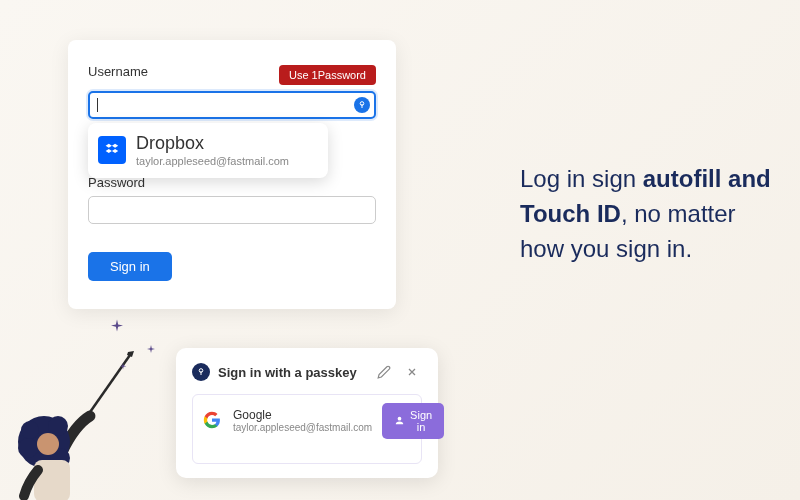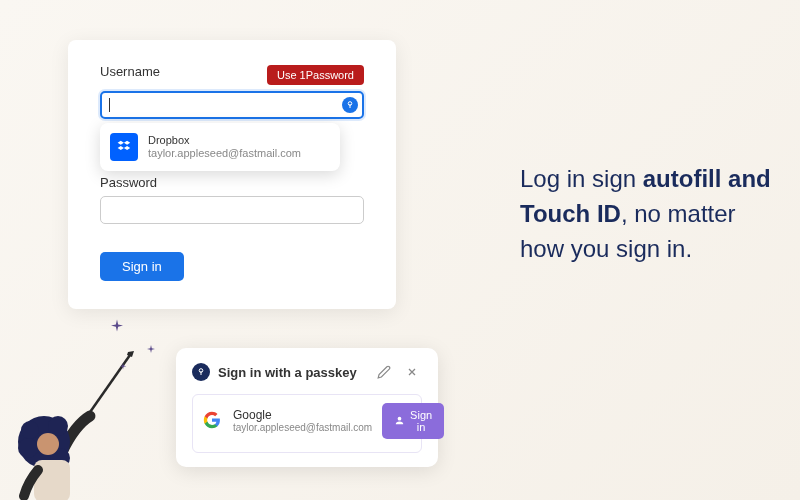--- a/index.html
+++ b/index.html
@@ -12,21 +12,21 @@
       overflow: hidden;
     }
     .login-card {
       position: absolute;
       top: 40px;
       left: 68px;
       width: 328px;
       background: #fff;
       border-radius: 8px;
       box-shadow: 0 4px 20px rgba(0,0,0,0.08);
-      padding: 24px 32px 28px;
+      padding: 24px 20px 28px;
     }
     .field-label {
       font-size: 13px;
       color: #333;
       font-weight: 500;
       margin-bottom: 6px;
       display: block;
     }
     .field-row {
       display: flex;
@@ -104,21 +104,21 @@
       width: 28px;
       height: 28px;
       background: #0061ff;
       border-radius: 4px;
       display: flex;
       align-items: center;
       justify-content: center;
       flex-shrink: 0;
     }
     .suggestion-text { line-height: 1.2; }
-    .suggestion-title { font-size: 11px; font-weight: 500; color: #333; }
+    .suggestion-title { font-size: 18px; font-weight: 500; color: #333; }
     .suggestion-sub { font-size: 11px; color: #888; }
     .password-section { margin-top: 56px; }
     .signin-btn {
       margin-top: 16px;
       background: #1a73e8;
       color: #fff;
       border: none;
       border-radius: 5px;
       padding: 7px 22px;
       font-size: 13px;
@@ -160,21 +160,21 @@
       height: 20px;
       color: #888;
       display: flex;
       align-items: center;
       justify-content: center;
       cursor: pointer;
     }
     .passkey-item {
       border: 1px solid #e8e4f5;
       border-radius: 6px;
-      padding: 8px 8px 13px 10px;
+      padding: 8px 8px 24px 10px;
       display: flex;
       align-items: center;
       gap: 10px;
     }
     .google-icon {
       width: 20px;
       height: 20px;
       flex-shrink: 0;
     }
     .passkey-text { flex: 1; line-height: 1.2; }

